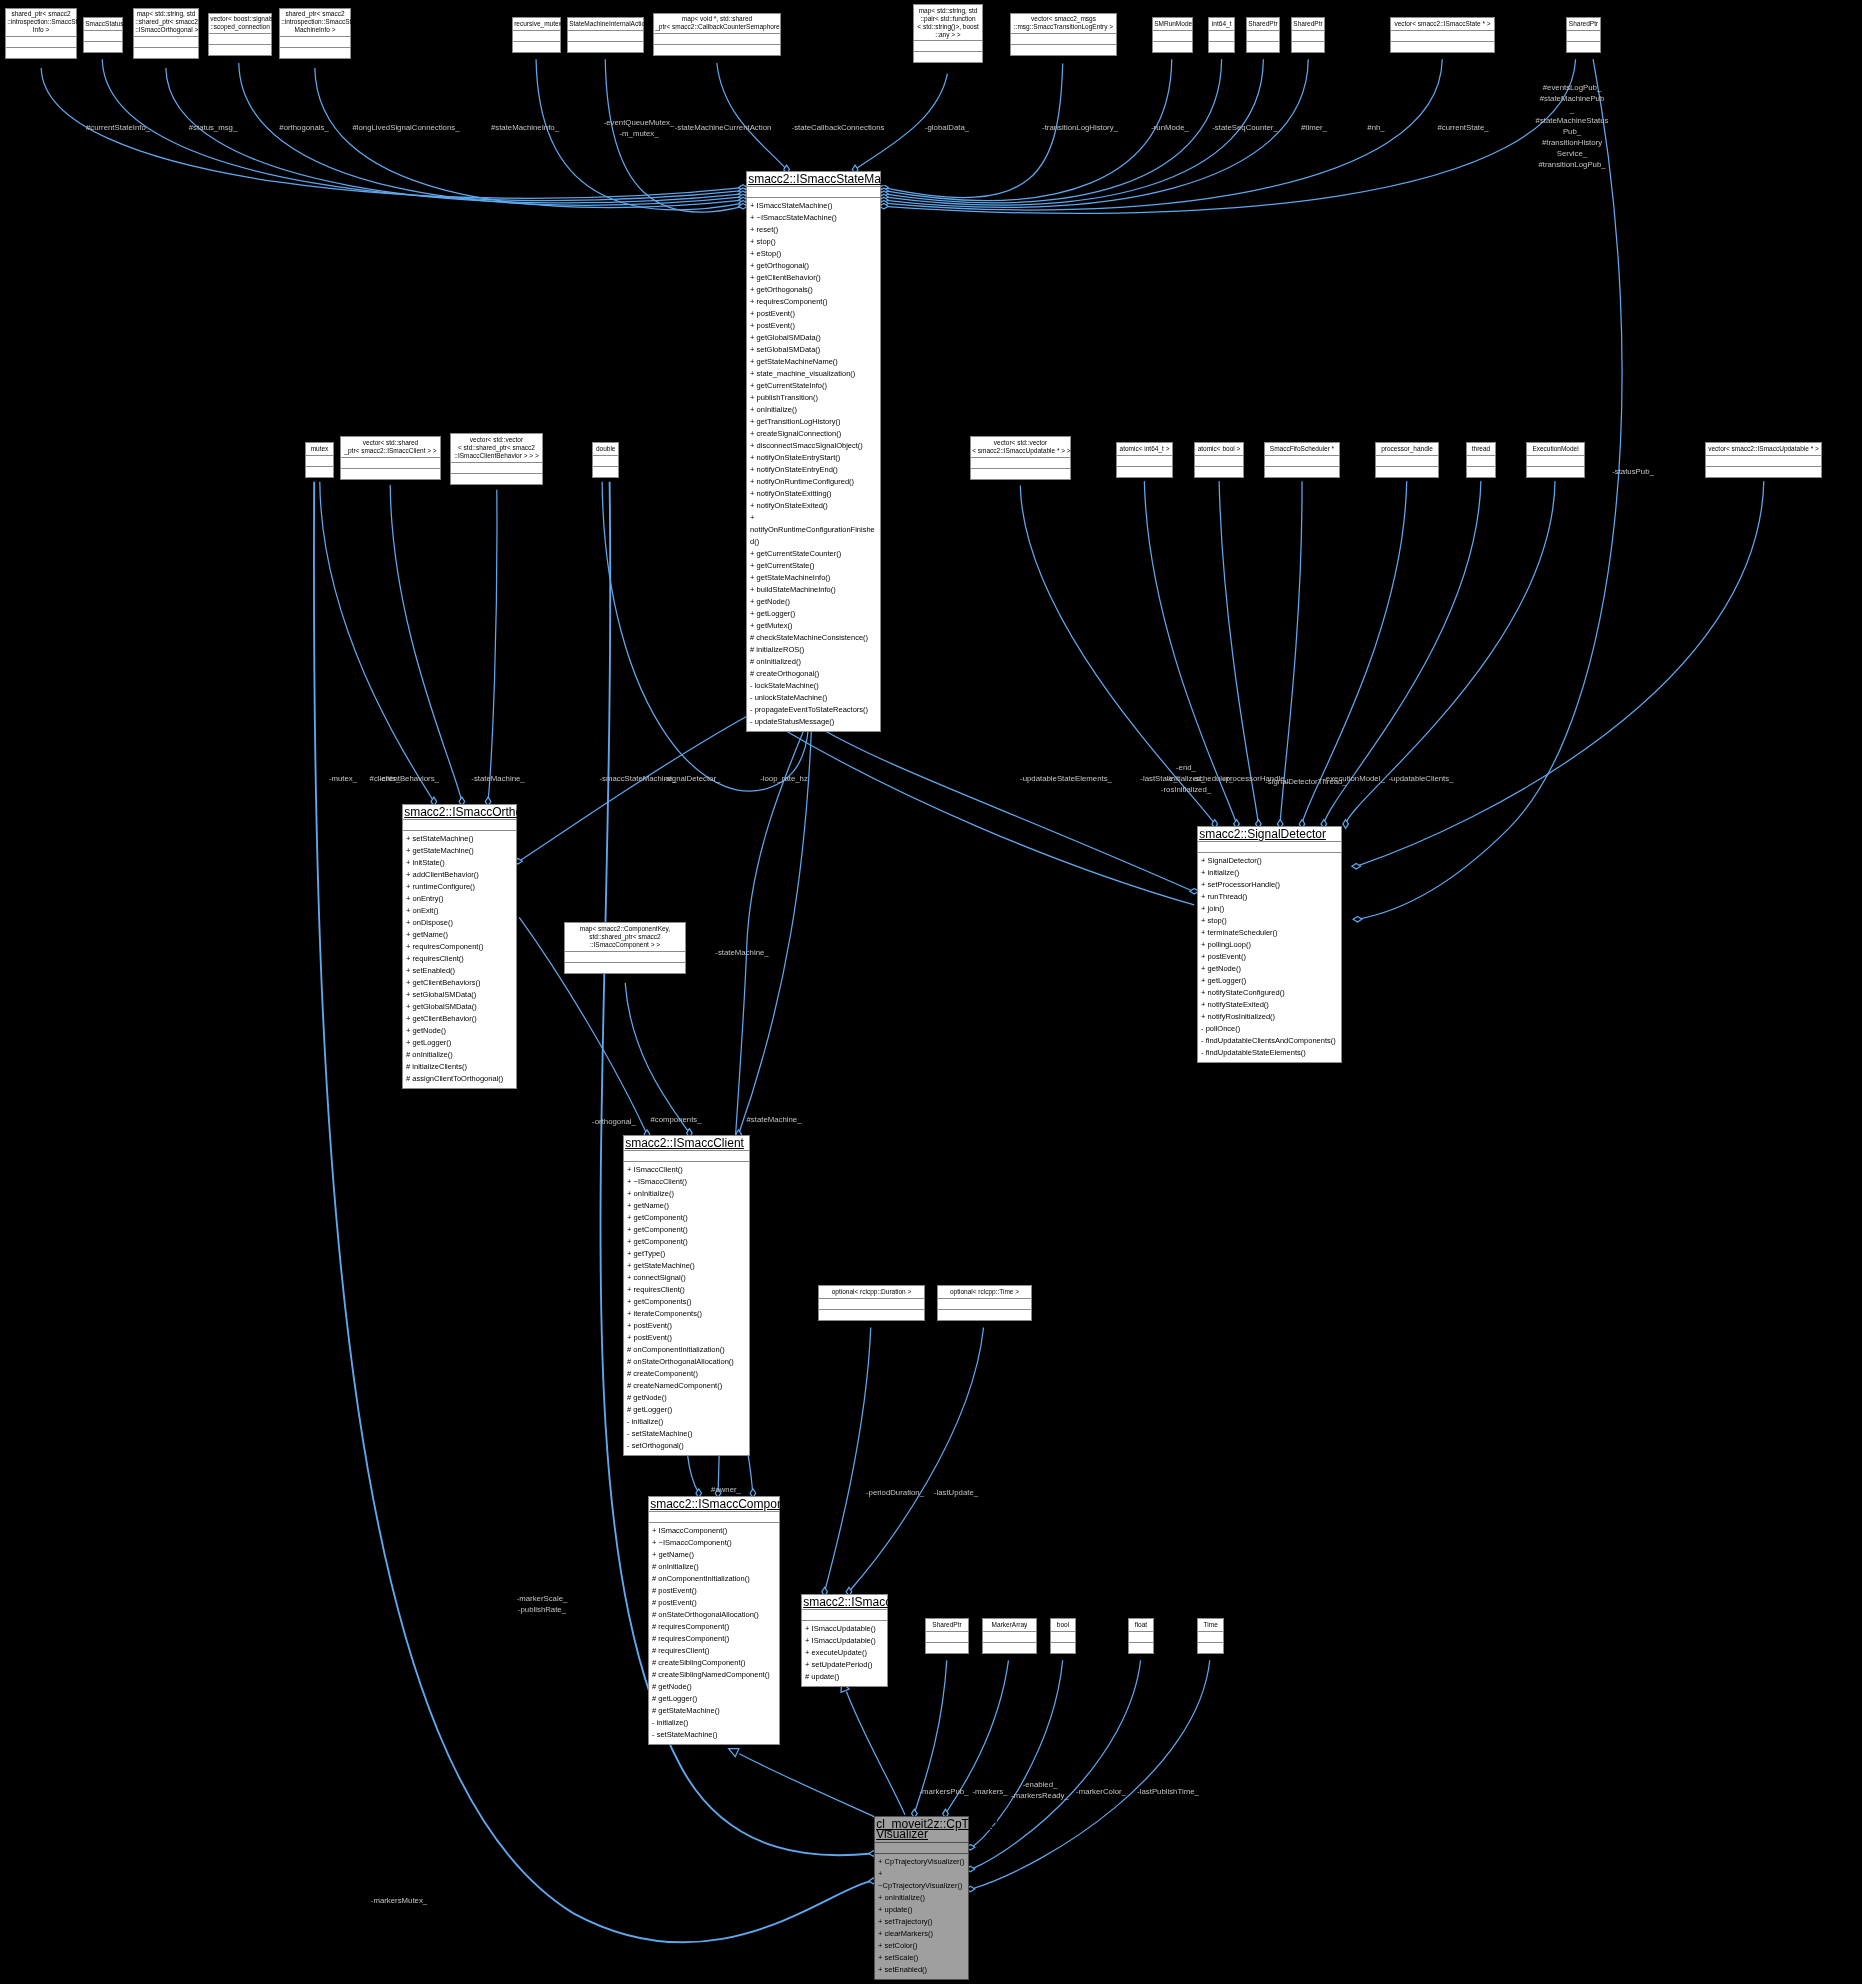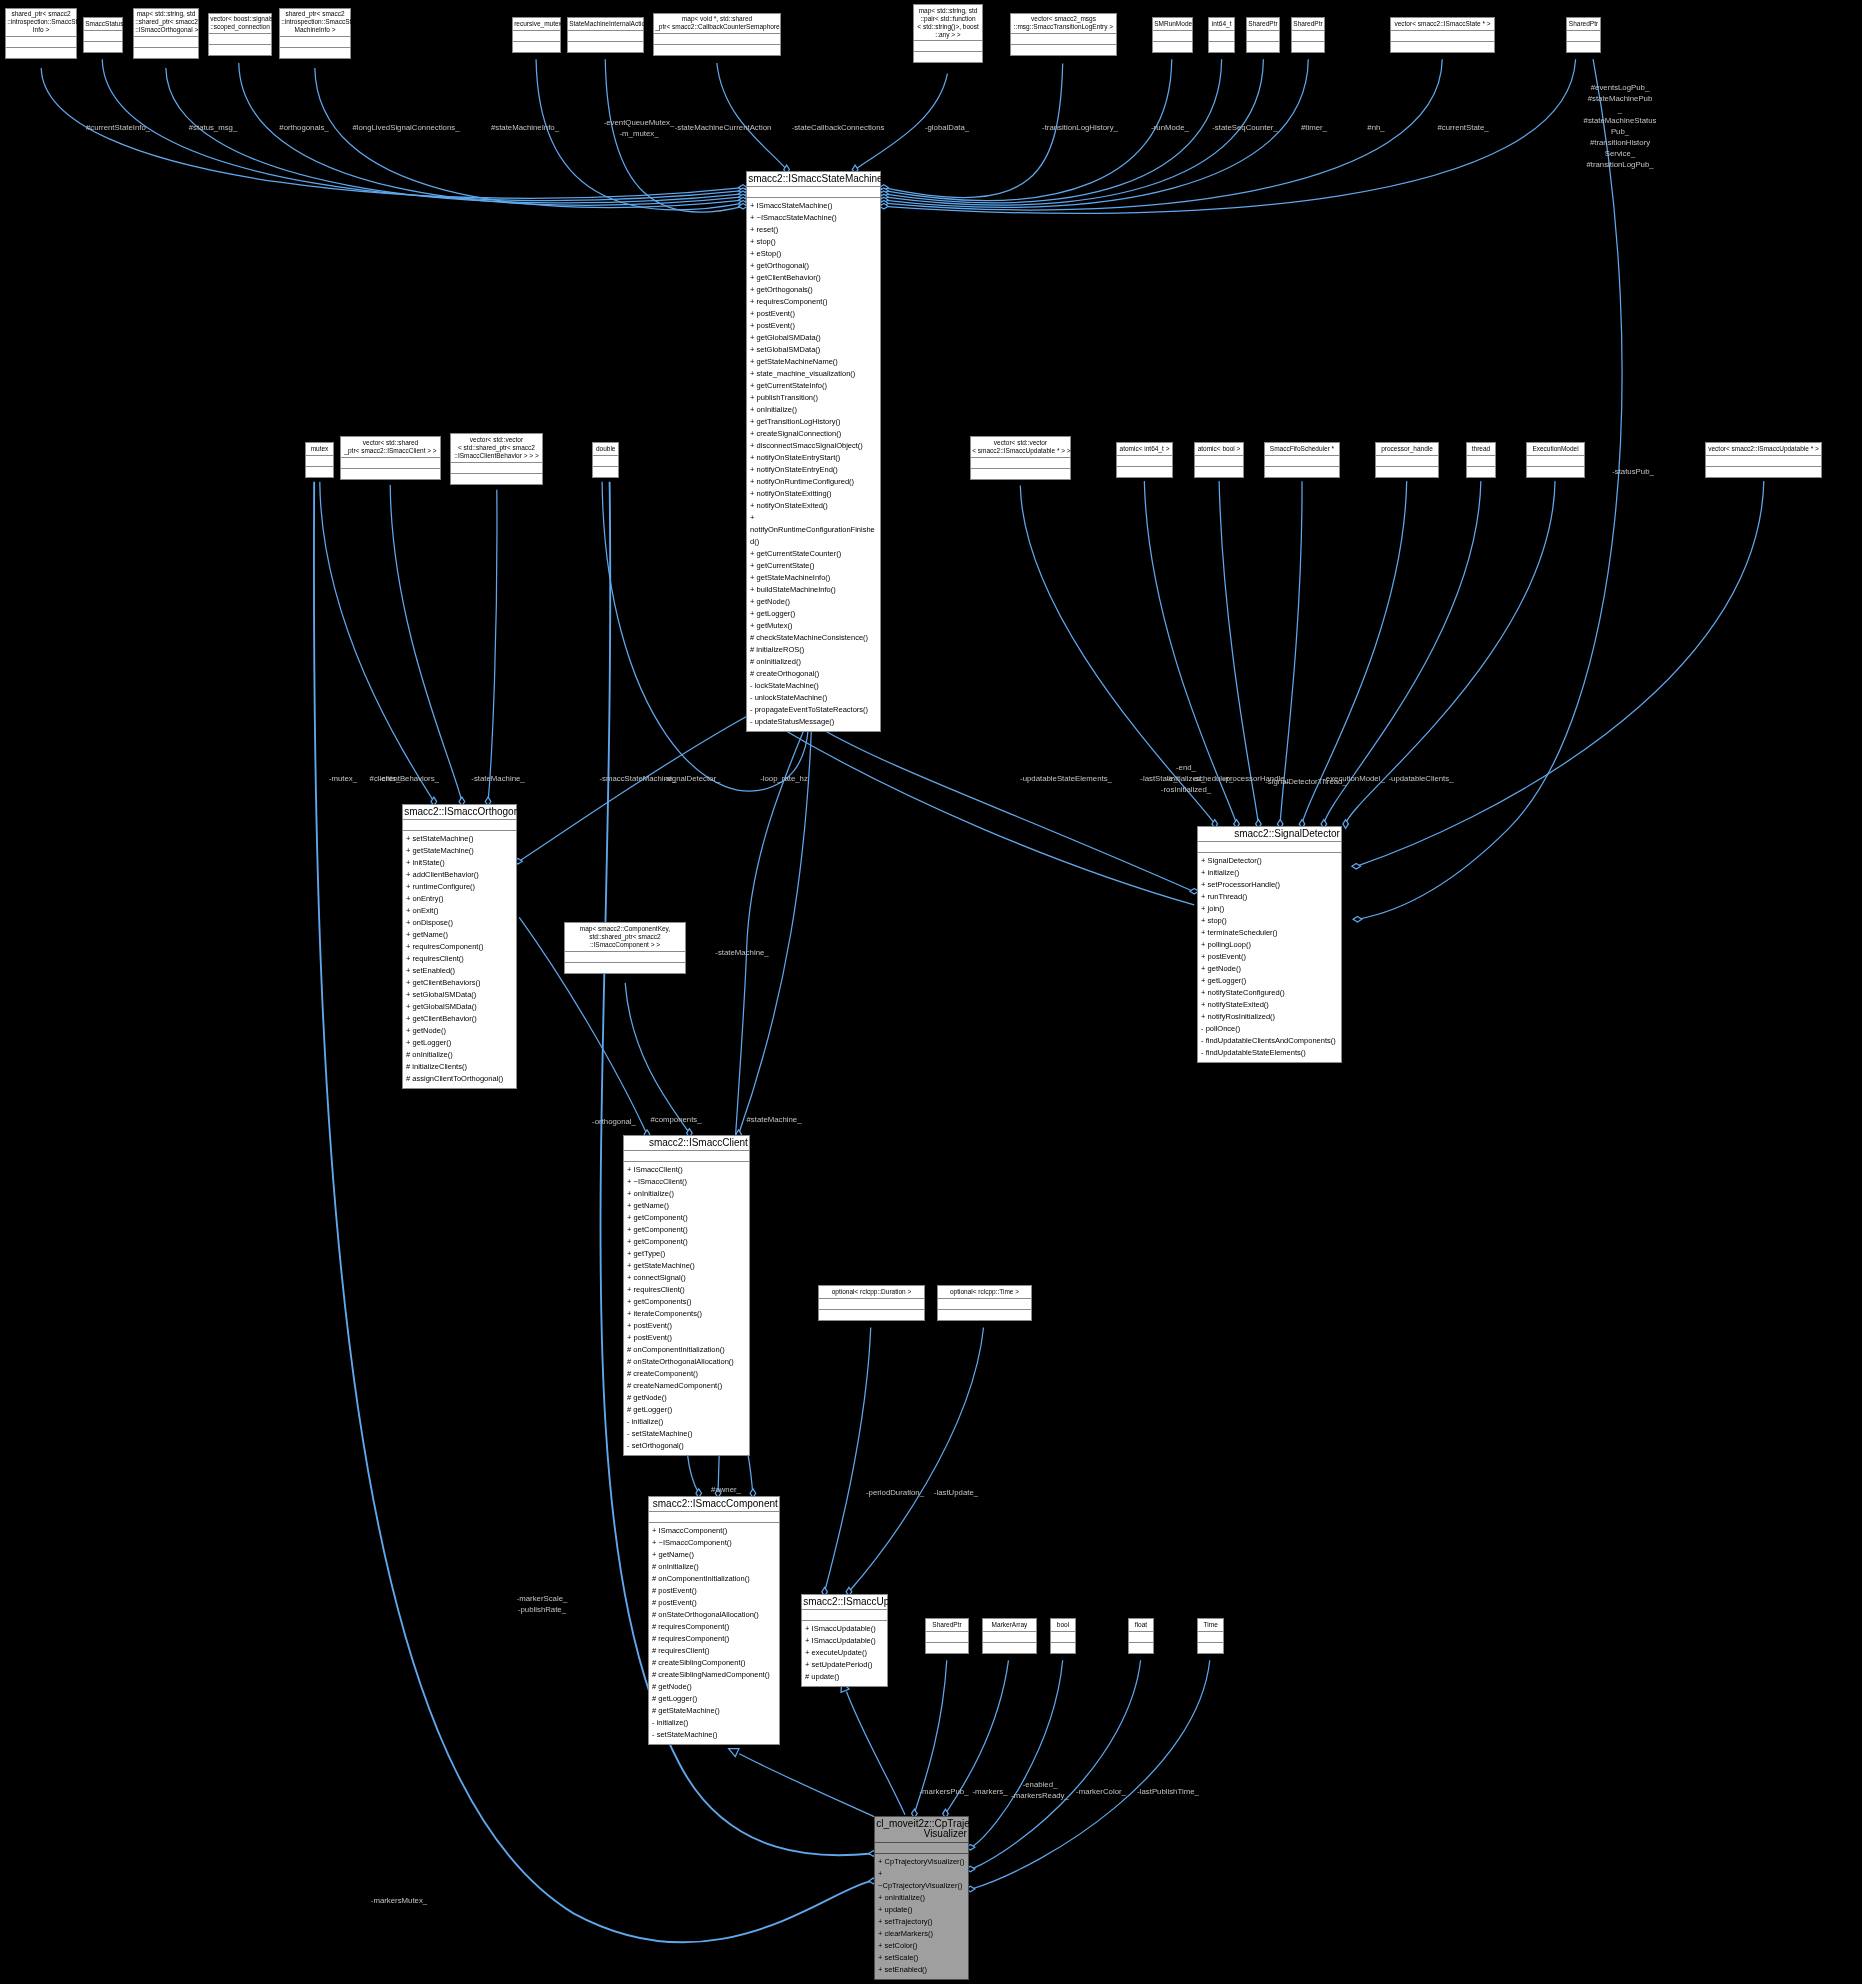--- a/index.html
+++ b/index.html
@@ -3,21 +3,21 @@
 <meta charset="utf-8">
 <style>
   html,body{margin:0;padding:0;background:#000;}
   #canvas{position:relative;width:1863px;height:1985px;background:#000;overflow:hidden;
           font-family:"Liberation Sans",sans-serif;}
   #edge-layer{position:absolute;left:0;top:0;z-index:1;}
   .tbox{position:absolute;background:#fff;border:1.2px solid #8b8b8b;z-index:2;box-sizing:border-box;}
   .tbox .ttl{font-size:6.5px;line-height:8px;color:#000;text-align:center;padding:1.9px 1.2px;white-space:nowrap;}
   .tbox .cmp{height:10px;border-top:0.9px solid #8b8b8b;}
   .cbox{position:absolute;background:#fff;border:1.2px solid #8b8b8b;z-index:2;box-sizing:border-box;}
-  .cbox .ttl{font-size:10px;line-height:10.6px;color:#000;text-align:right;padding:1.9px 1.2px;white-space:nowrap;}
+  .cbox .ttl{font-size:12px;line-height:10.6px;color:#000;text-align:left;padding:1.9px 1.2px;white-space:nowrap;text-decoration:underline;}
   .cbox .attrs{height:10px;border-top:0.9px solid #8b8b8b;border-bottom:0.9px solid #8b8b8b;}
   .cbox .methods{padding:1.9px 3.1px 3.1px 3.1px;}
   .cbox .mrow{font-size:7.5px;line-height:12px;color:#000;white-space:normal;overflow-wrap:anywhere;}
   .cbox.highlight{background:#9f9f9f;border-color:#4f4f4f;}
   .cbox.highlight .attrs{border-color:#4f4f4f;}
   .elabel{position:absolute;z-index:3;transform:translateX(-50%);text-align:center;color:#c3c3c3;
           font-size:7.8px;line-height:11px;white-space:nowrap;}
 </style>
 </head>
 <body>
@@ -630,21 +630,21 @@
       </div>
       <div class="elabel" style="left: 1314px; top: 122px;">
         <div>#timer_</div>
       </div>
       <div class="elabel" style="left: 1376px; top: 122px;">
         <div>#nh_</div>
       </div>
       <div class="elabel" style="left: 1463px; top: 122px;">
         <div>#currentState_</div>
       </div>
-      <div class="elabel" style="left: 1572px; top: 82px; margin-left: 48px;">
+      <div class="elabel" style="left: 1572px; top: 82px;">
         <div>#eventsLogPub_</div>
         <div>#stateMachinePub</div>
         <div>_</div>
         <div>#stateMachineStatus</div>
         <div>Pub_</div>
         <div>#transitionHistory</div>
         <div>Service_</div>
         <div>#transitionLogPub_</div>
       </div>
       <div class="elabel" style="left: 1633px; top: 466px;">

